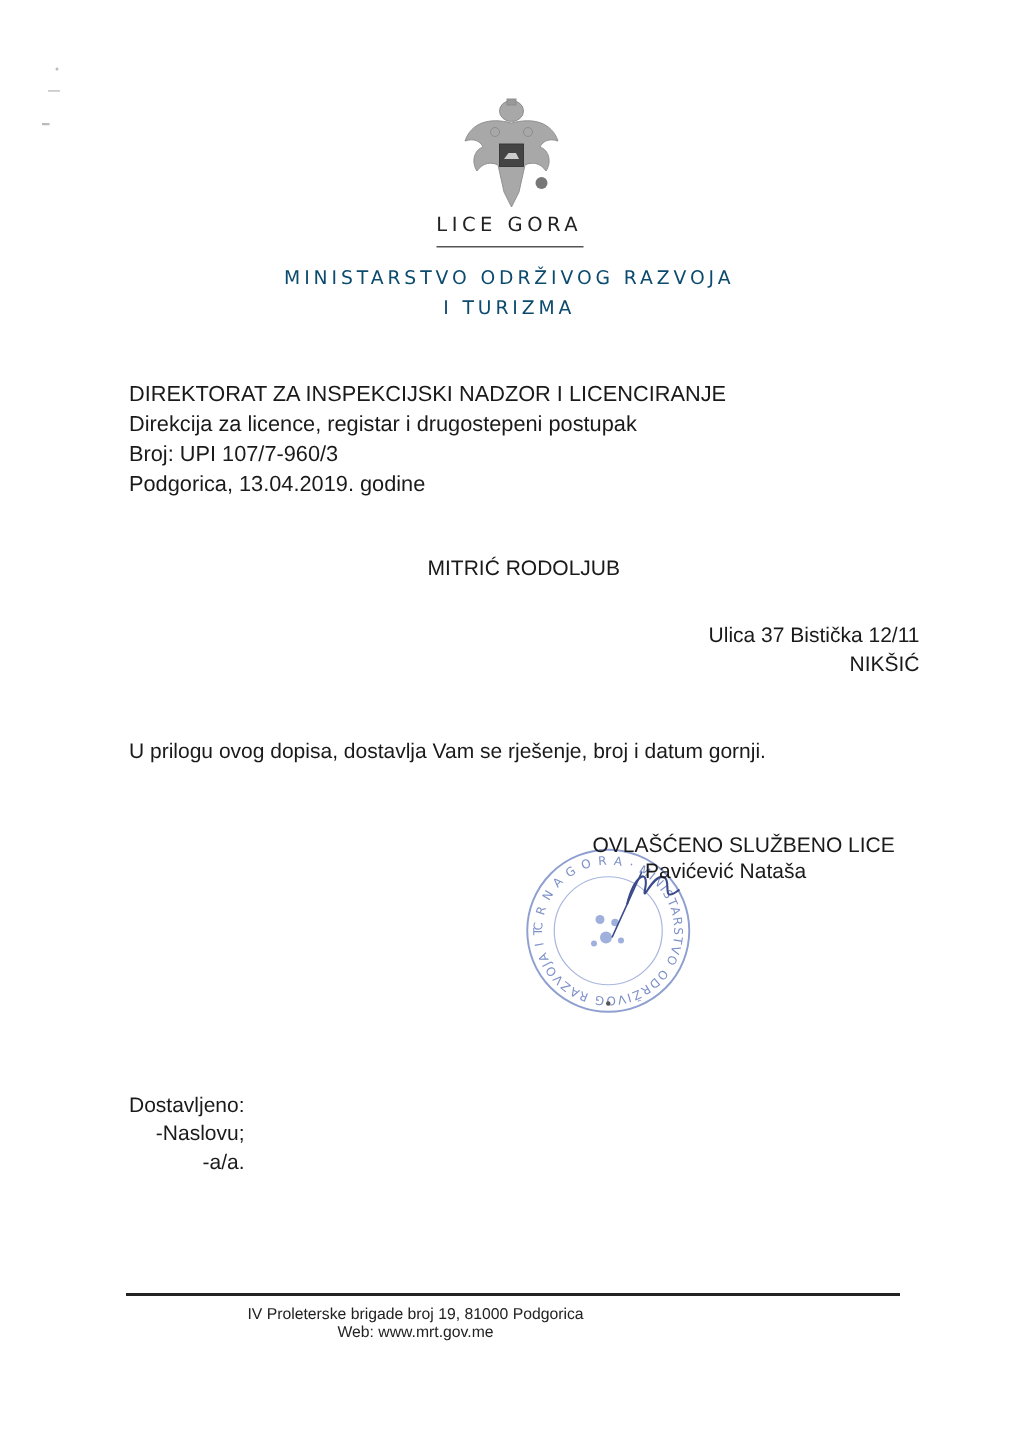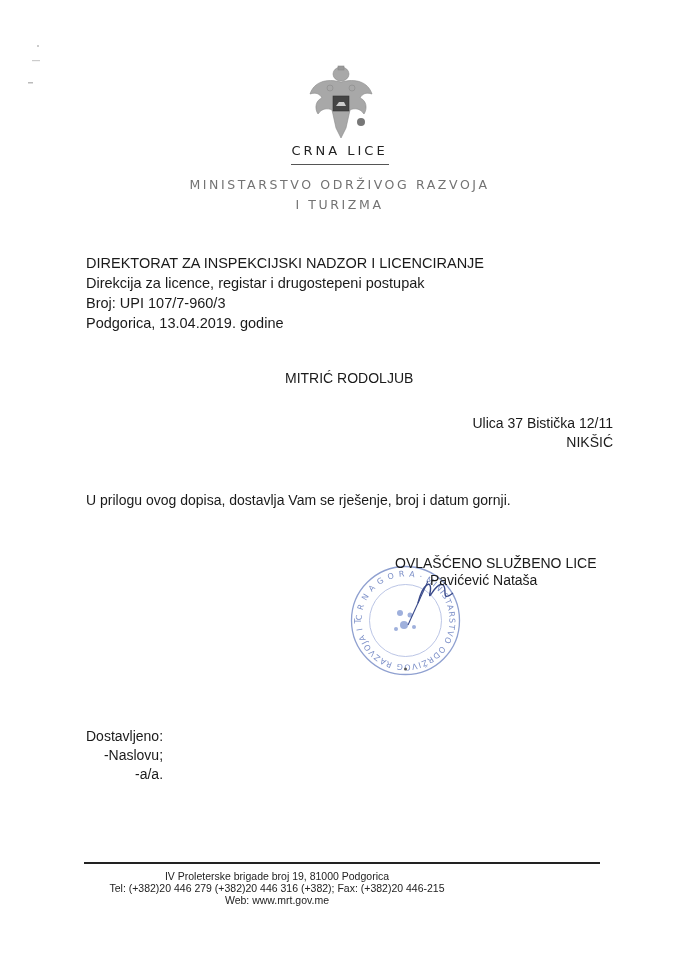--- a/index.html
+++ b/index.html
@@ -1,21 +1,21 @@
 <!DOCTYPE html>
 <html><head>
 <meta charset="utf-8">
 <style>
   html, body { margin:0; padding:0; background:#ffffff; }
   body { width:679px; height:960px; position:relative; overflow:hidden; font-family:"Liberation Sans", sans-serif; color:#1a1a1a; }
   .abs { position:absolute; }
   .crest { left:306px; top:64px; width:70px; height:80px; }
   .country { left:0; width:679px; top:143px; text-align:center; font-family:"DejaVu Sans", sans-serif; font-size:13px; letter-spacing:3px; color:#222; }
   .rule { left:291px; top:164px; width:98px; height:1px; background:#555; }
-  .ministry { left:0; width:679px; top:175px; text-align:center; font-family:"DejaVu Sans", sans-serif; font-size:12.5px; letter-spacing:2.6px; line-height:20px; color:#737373; }
+  .ministry { left:0; width:679px; top:175px; text-align:center; font-family:"DejaVu Sans", sans-serif; font-size:12.5px; letter-spacing:2.6px; line-height:20px; color:#0c4a6e; }
   .dept { left:86px; top:253px; font-size:14.5px; line-height:20px; }
   .dept div { white-space:nowrap; }
   .recipient { left:285px; top:370px; font-size:14px; }
   .address { right:66px; top:414px; text-align:right; font-size:14px; line-height:19px; }
   .body-text { left:86px; top:492px; font-size:14px; }
   .sig-title { left:395px; top:555px; font-size:14px; }
   .sig-name { left:430px; top:572px; font-size:14px;text-align:center; }
   .stamp { left:348px; top:563px; width:115px; height:115px; }
   .delivered { left:86px; top:727px; font-size:14px; line-height:19px;text-align:right; }
   .footer-rule { left:84px; top:862px; width:516px; height:2px; background:#222; }
@@ -37,21 +37,21 @@
     <rect x="32" y="2" width="6" height="4" fill="#999"></rect>
     <path d="M35 18 C20 14 8 18 4 30 C10 28 14 30 16 34 C10 36 8 44 12 50 C16 44 22 44 26 46 L30 64 L35 74 L40 64 L44 46 C48 44 54 44 58 50 C62 44 60 36 54 34 C56 30 60 28 66 30 C62 18 50 14 35 18 Z"></path>
     <circle cx="24" cy="24" r="3"></circle>
     <circle cx="46" cy="24" r="3"></circle>
   </g>
   <rect x="27" y="32" width="16" height="15" fill="#444" stroke="#333" stroke-width="0.6"></rect>
   <path d="M30 42 L33 38 L38 38 L40 42 Z" fill="#ccc"></path>
   <circle cx="55" cy="58" r="4" fill="#777"></circle>
 </svg>
 
-<div class="abs country">CRNA LICE</div>
+<div class="abs country">LICE GORA</div>
 <div class="abs rule"></div>
 <div class="abs ministry">
   <div>MINISTARSTVO ODRŽIVOG RAZVOJA</div>
   <div>I TURIZMA</div>
 </div>
 
 <div class="abs dept">
   <div>DIREKTORAT ZA INSPEKCIJSKI NADZOR  I LICENCIRANJE</div>
   <div>Direkcija za licence, registar i drugostepeni postupak</div>
   <div>Broj: UPI 107/7-960/3</div>
@@ -93,15 +93,14 @@
 
 <div class="abs delivered">
   <div>Dostavljeno:</div>
   <div>-Naslovu;</div>
   <div>-a/a.</div>
 </div>
 
 <div class="abs footer-rule"></div>
 <div class="abs footer">
   <div>IV Proleterske brigade broj 19, 81000 Podgorica</div>
-  <div>Tel:  (+382)20 446 279 (+382)20 446 316 (+382); Fax: (+382)20 446-215</div>
   <div>Web: www.mrt.gov.me</div>
 </div>
 
 </body></html>

